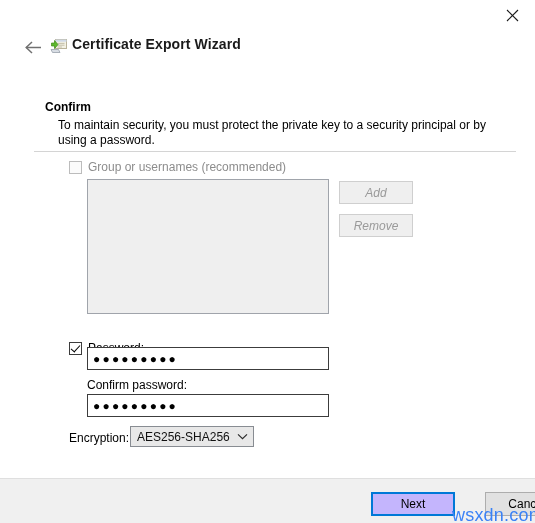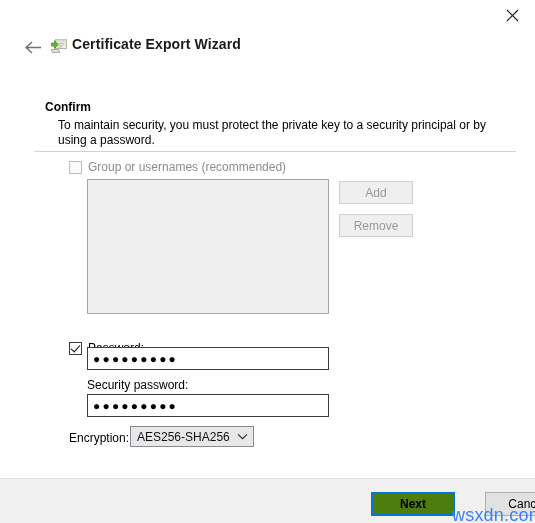--- a/index.html
+++ b/index.html
@@ -175,20 +175,21 @@
     box-sizing: border-box;
     border: 1px solid #cfcfcf;
     background: #efefef;
     color: #9a9a9a;
     font-size: 12px;
     font-family: "Liberation Sans", sans-serif;
     display: flex;
     align-items: center;
     justify-content: center;
     padding: 0;
+    font-style: italic;
   }
   #add-btn { top: 86px; }
   #remove-btn { top: 119px; }
 
   
   #password-row {
     position: absolute;
     left: 69px;
     top: 244px;
     height: 18px;
@@ -277,22 +278,21 @@
     font-size: 12px;
     color: #000;
     display: flex;
     align-items: center;
     justify-content: center;
     padding: 0;
   }
   #next-btn {
     left: 371px;
     border: 2px solid #0078d7;
-    background: #4d7c0f;
-    font-weight: bold;
+    background: #c4b5fd;
   }
   #cancel-btn {
     left: 449px;
     margin-left: 36px;
   }
   #watermark {
     position: absolute;
     left: 452px;
     top: 505px;
     font-family: "Liberation Sans", sans-serif;
@@ -355,21 +355,21 @@
   <button id="add-btn" class="side-btn">Add</button>
   <button id="remove-btn" class="side-btn">Remove</button>
 
   <div id="password-row">
     <span class="cb enabled checked"></span>
     <span class="cb-label">Password:</span>
   </div>
 
   <div id="password-input" class="text-input">●●●●●●●●●</div>
 
-  <div id="confirm-label">Security password:</div>
+  <div id="confirm-label">Confirm password:</div>
   <div id="confirm-input" class="text-input">●●●●●●●●●</div>
 
   <div id="encryption-label">Encryption:</div>
   <div id="encryption-select">
     <span id="encryption-value">AES256-SHA256</span>
     <span id="encryption-arrow">
       <svg width="11" height="7" viewBox="0 0 11 7">
         <polyline points="1,1.4 5.5,5.6 10,1.4" fill="none" stroke="#2b2b2b" stroke-width="1.2"></polyline>
       </svg>
     </span>

